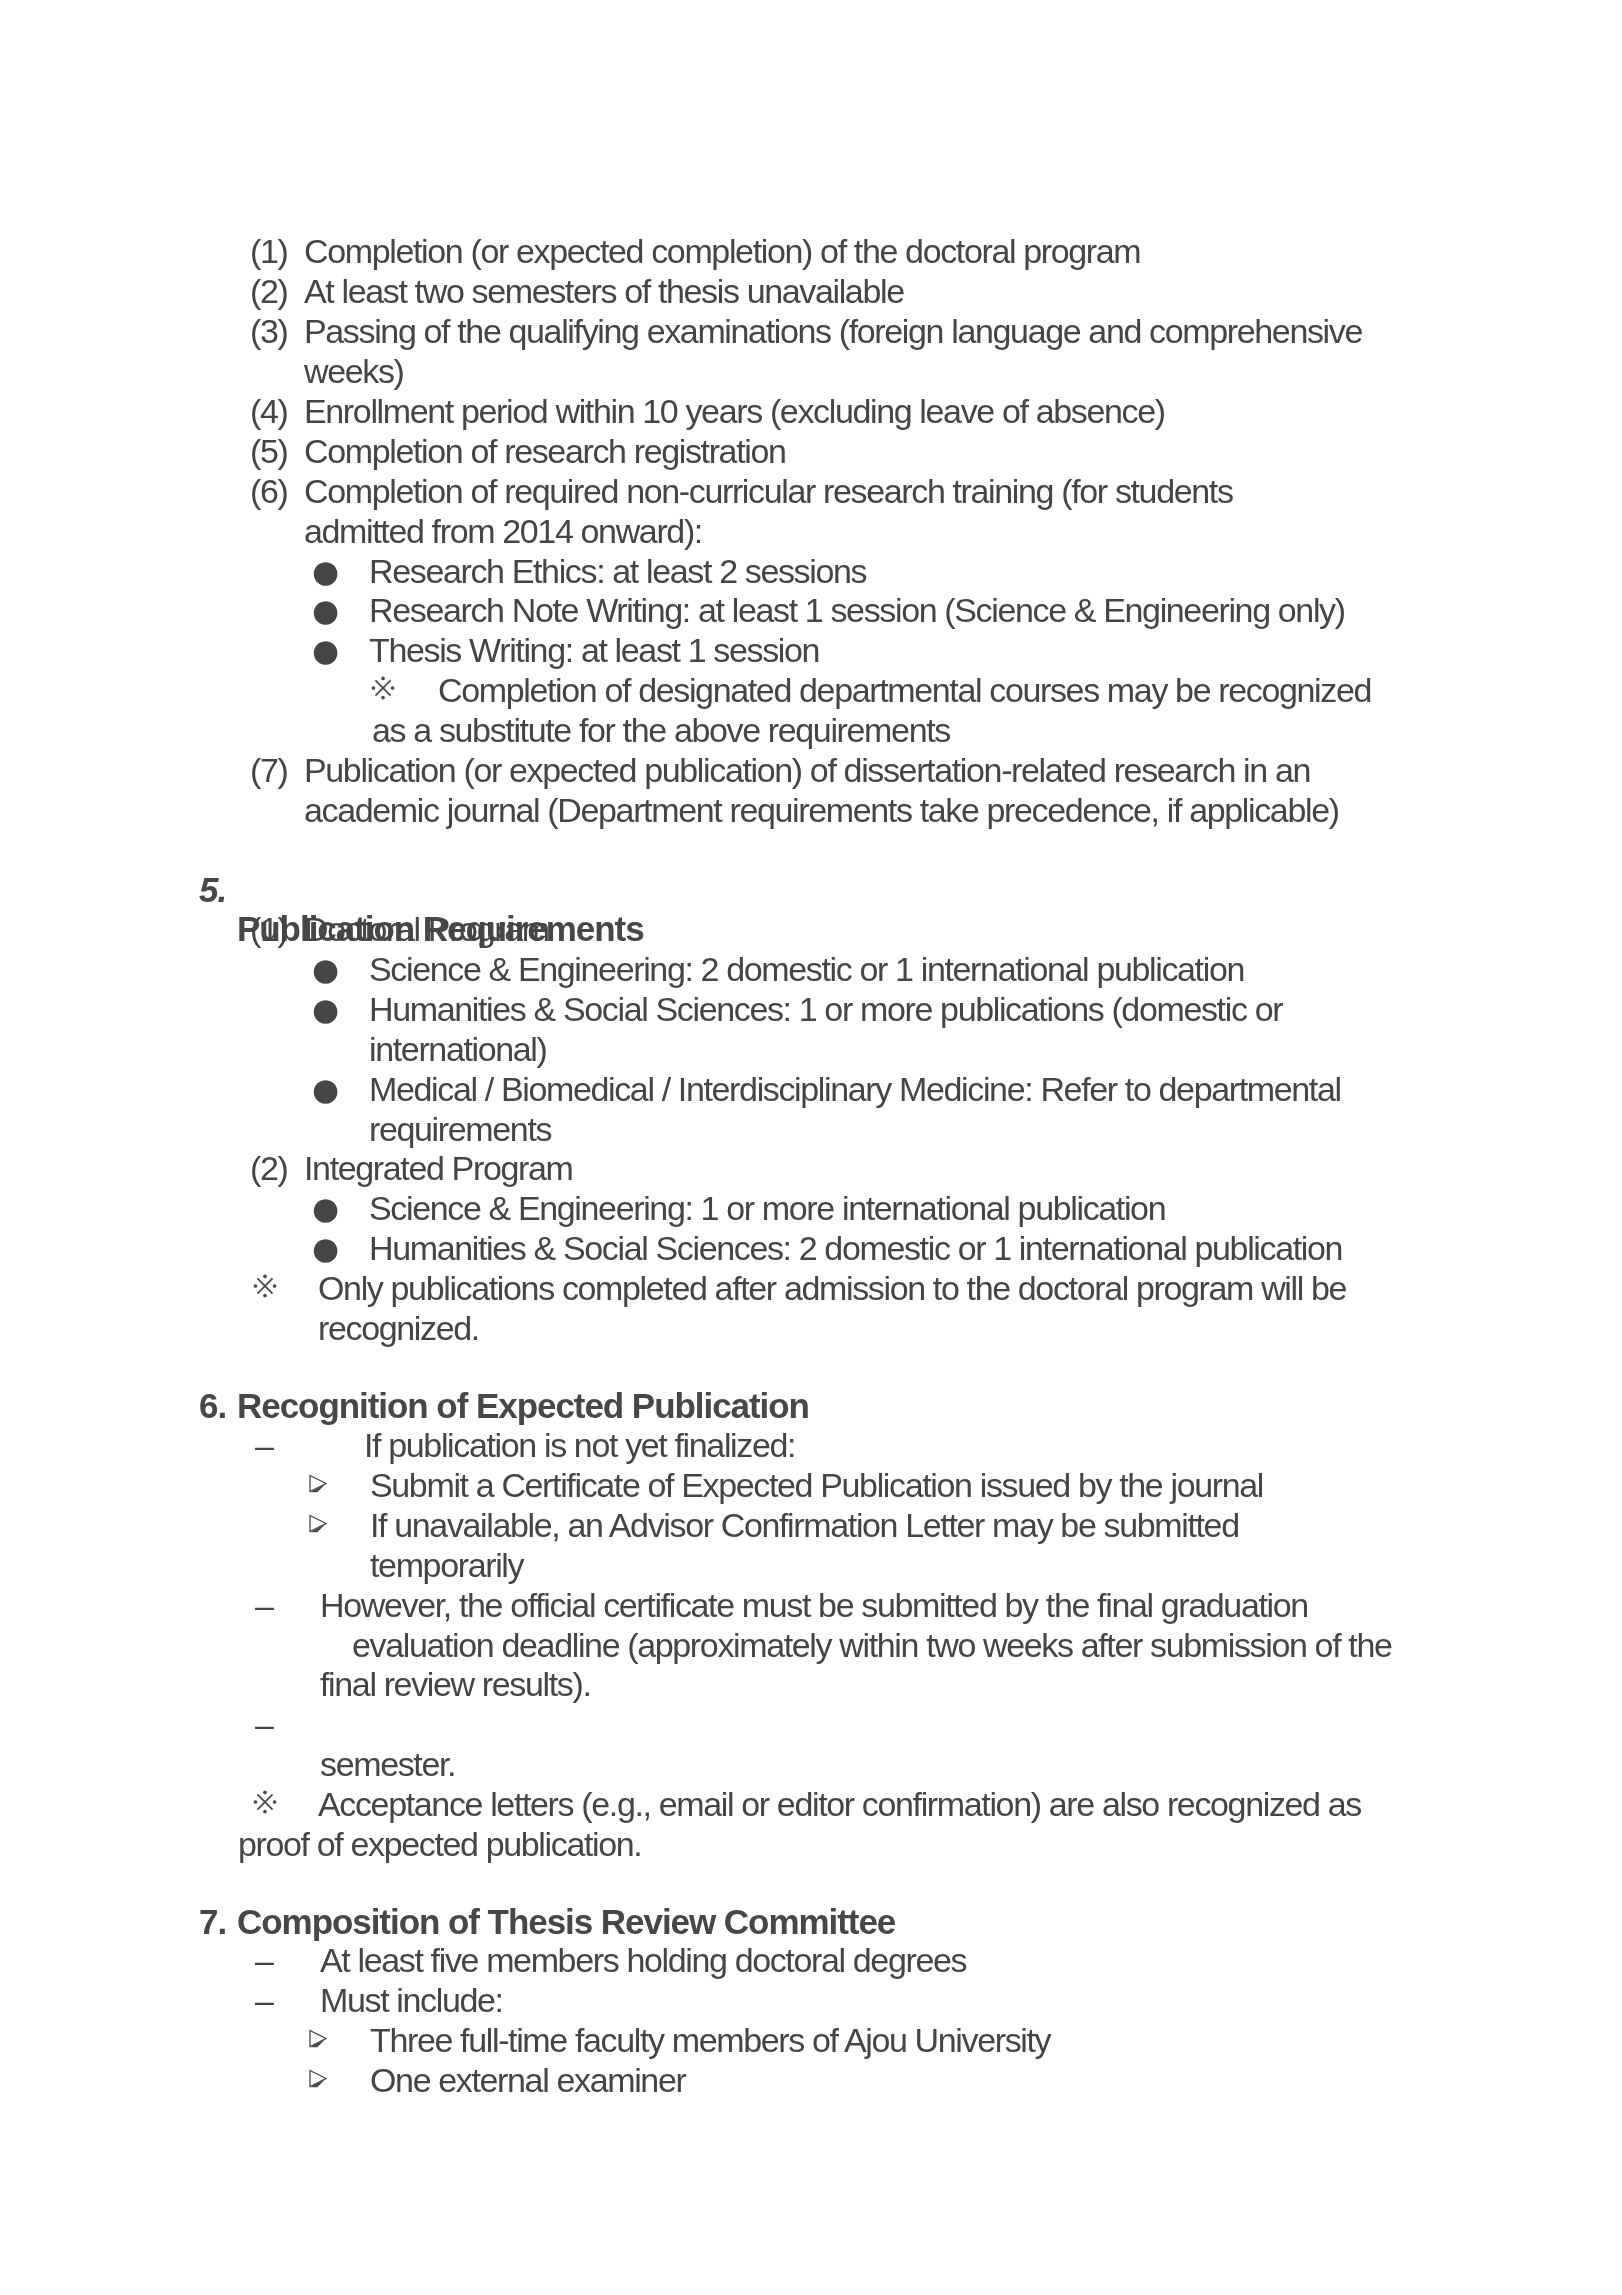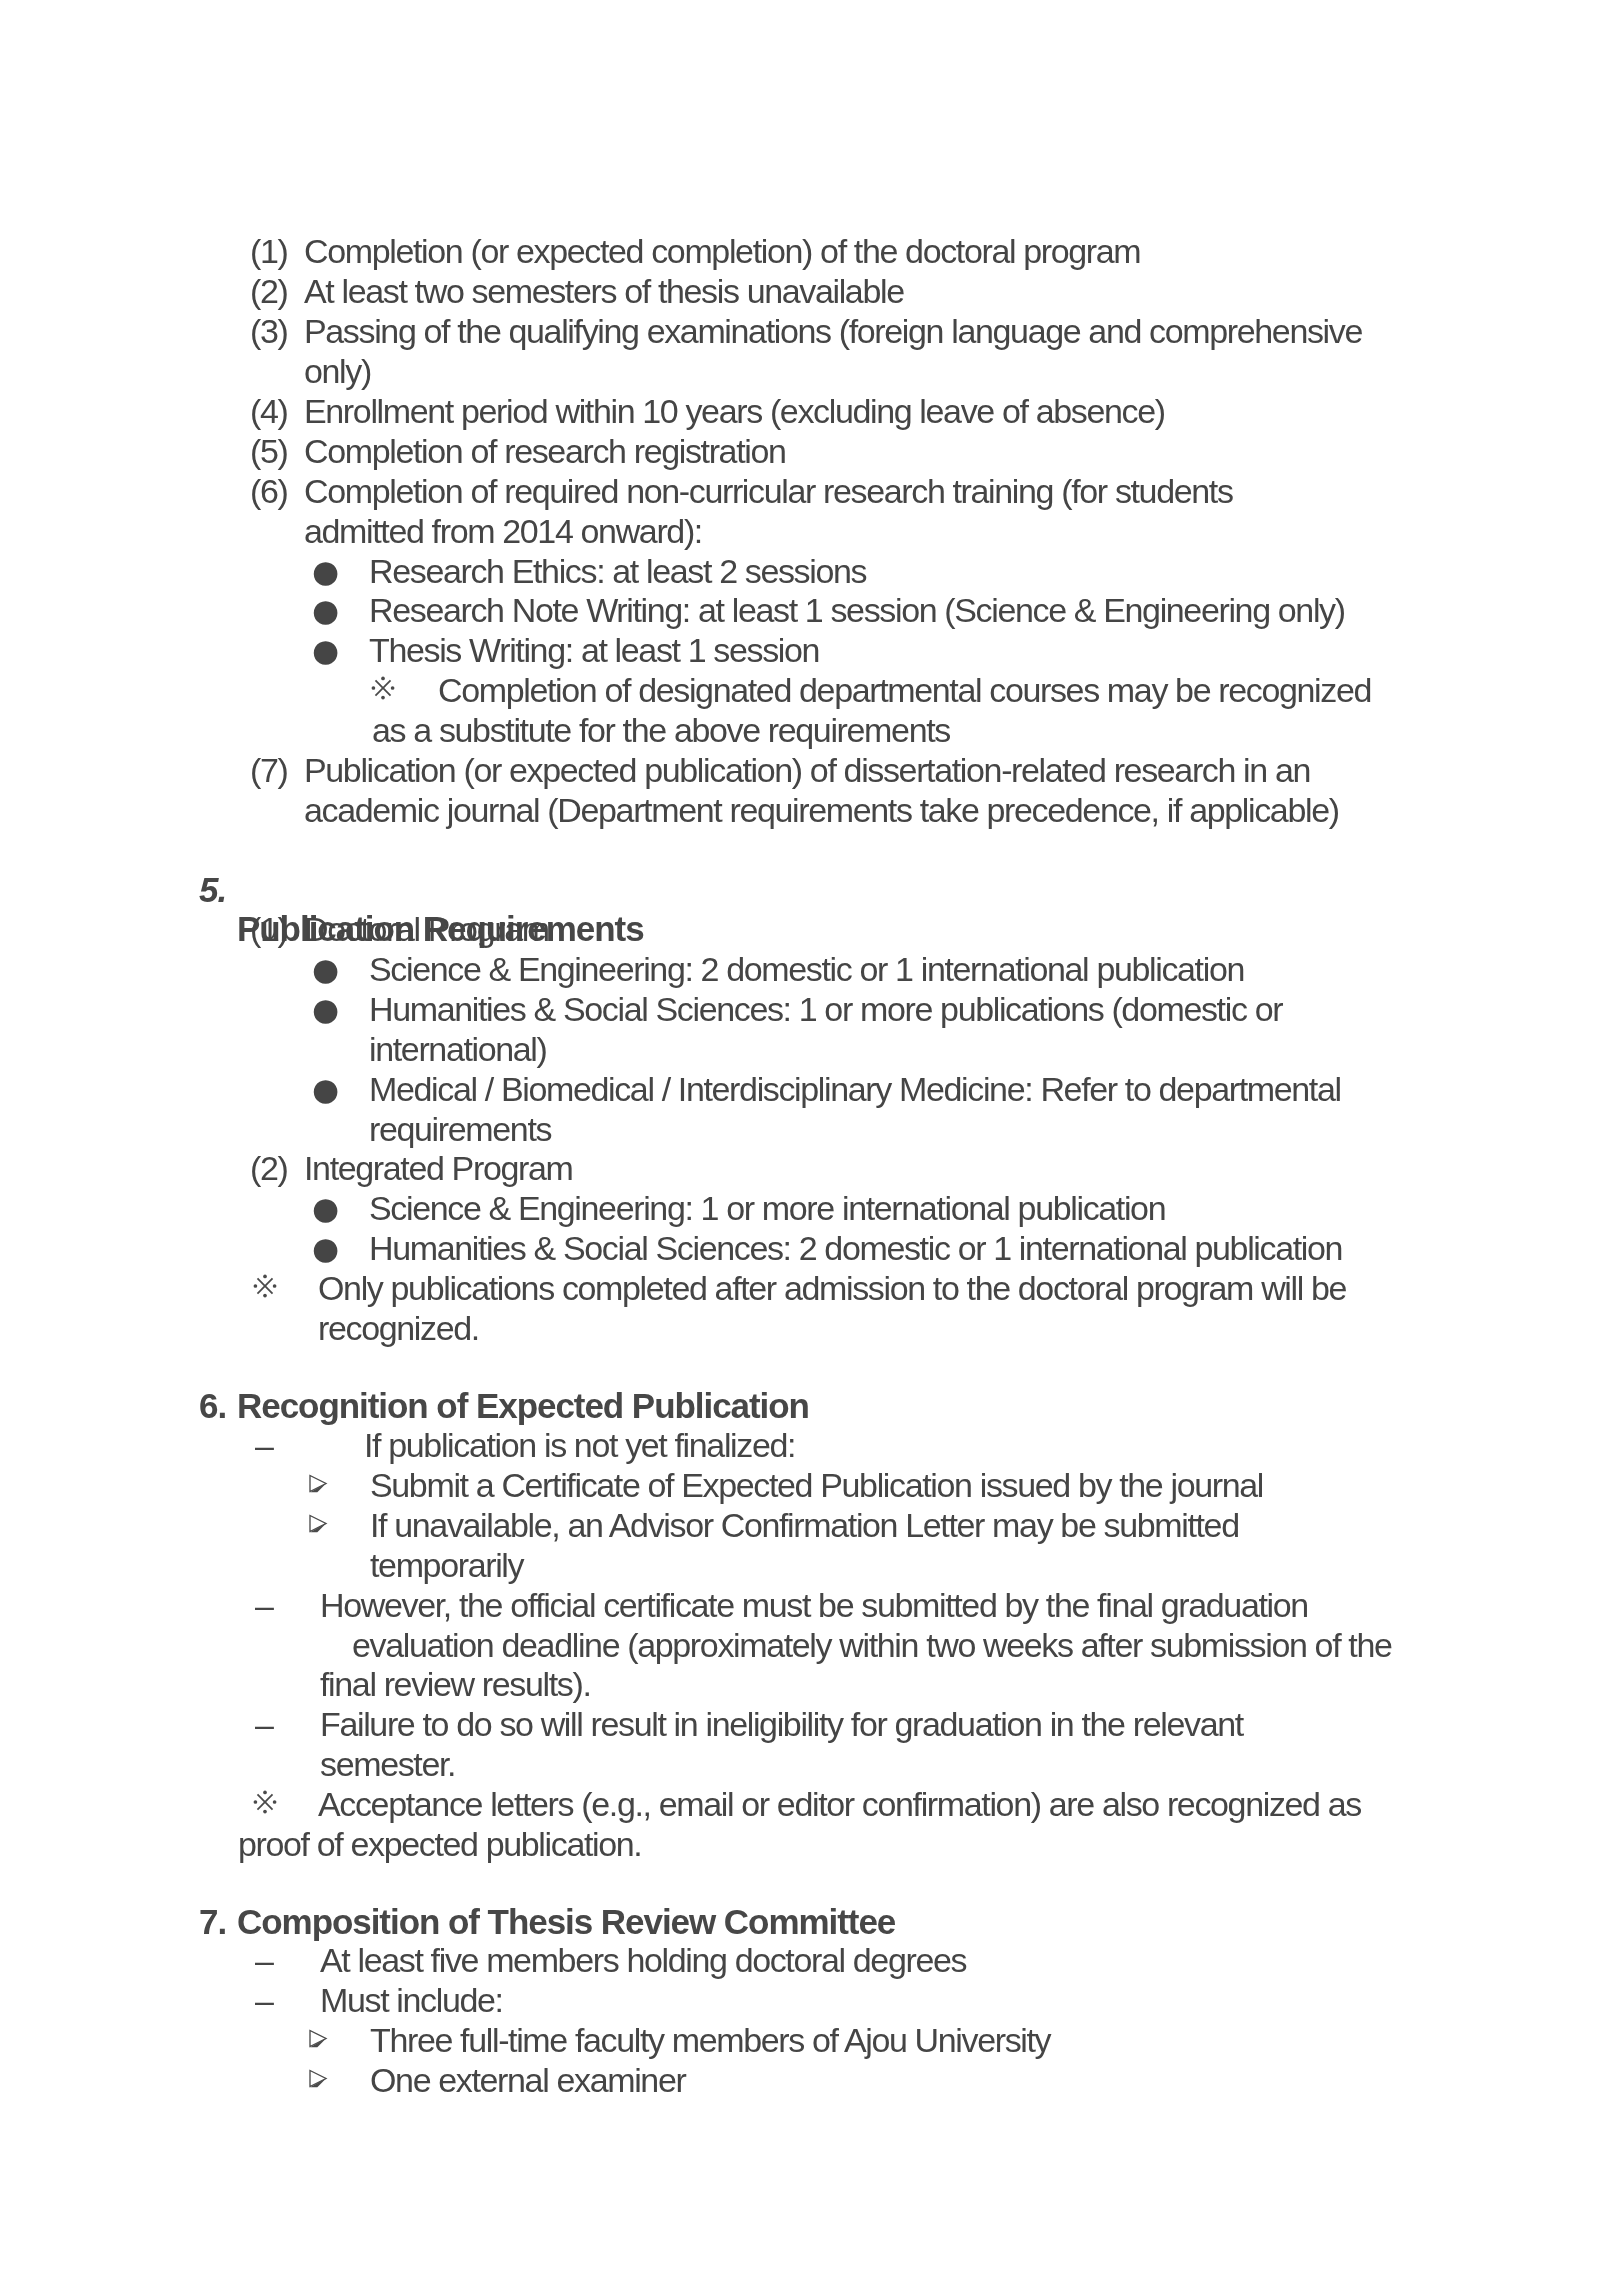--- a/index.html
+++ b/index.html
@@ -52,21 +52,21 @@
     </div>
     <div class="doc-line" style="top: 271px;">
       <span class="mk" style="left: 250px;">(2)</span>
       <span class="txt" style="left: 304px;">At least two semesters of thesis unavailable</span>
     </div>
     <div class="doc-line" style="top: 311px;">
       <span class="mk" style="left: 250px;">(3)</span>
       <span class="txt" style="left: 304px;">Passing of the qualifying examinations (foreign language and comprehensive</span>
     </div>
     <div class="doc-line" style="top: 351px;">
-      <span class="txt" style="left: 304px;">only)</span>
+      <span class="txt" style="left: 304px;">weeks)</span>
     </div>
     <div class="doc-line" style="top: 391px;">
       <span class="mk" style="left: 250px;">(4)</span>
       <span class="txt" style="left: 304px;">Enrollment period within 10 years (excluding leave of absence)</span>
     </div>
     <div class="doc-line" style="top: 431px;">
       <span class="mk" style="left: 250px;">(5)</span>
       <span class="txt" style="left: 304px;">Completion of research registration</span>
     </div>
     <div class="doc-line" style="top: 471px;">
@@ -199,21 +199,20 @@
       <span class="txt" style="left: 320px;">However, the official certificate must be submitted by the final graduation</span>
     </div>
     <div class="doc-line" style="top: 1625px;">
       <span class="txt" style="left: 320px; margin-left: 32px;">evaluation deadline (approximately within two weeks after submission of the</span>
     </div>
     <div class="doc-line" style="top: 1664px;">
       <span class="txt" style="left: 320px;">final review results).</span>
     </div>
     <div class="doc-line" style="top: 1704px;">
       <span class="mk" style="left: 255px;">–</span>
-      <span class="txt" style="left: 320px;">Failure to do so will result in ineligibility for graduation in the relevant</span>
     </div>
     <div class="doc-line" style="top: 1744px;">
       <span class="txt" style="left: 320px;">semester.</span>
     </div>
     <div class="doc-line" style="top: 1784px;">
       <svg class="icon" width="26" height="26" viewBox="0 0 38 38" style="left: 252px; top: 5.4px;">
     <g stroke="#4a4a4a" stroke-width="2.6" fill="none">
       <line x1="8" y1="8" x2="30" y2="30"></line>
       <line x1="30" y1="8" x2="8" y2="30"></line>
     </g>

